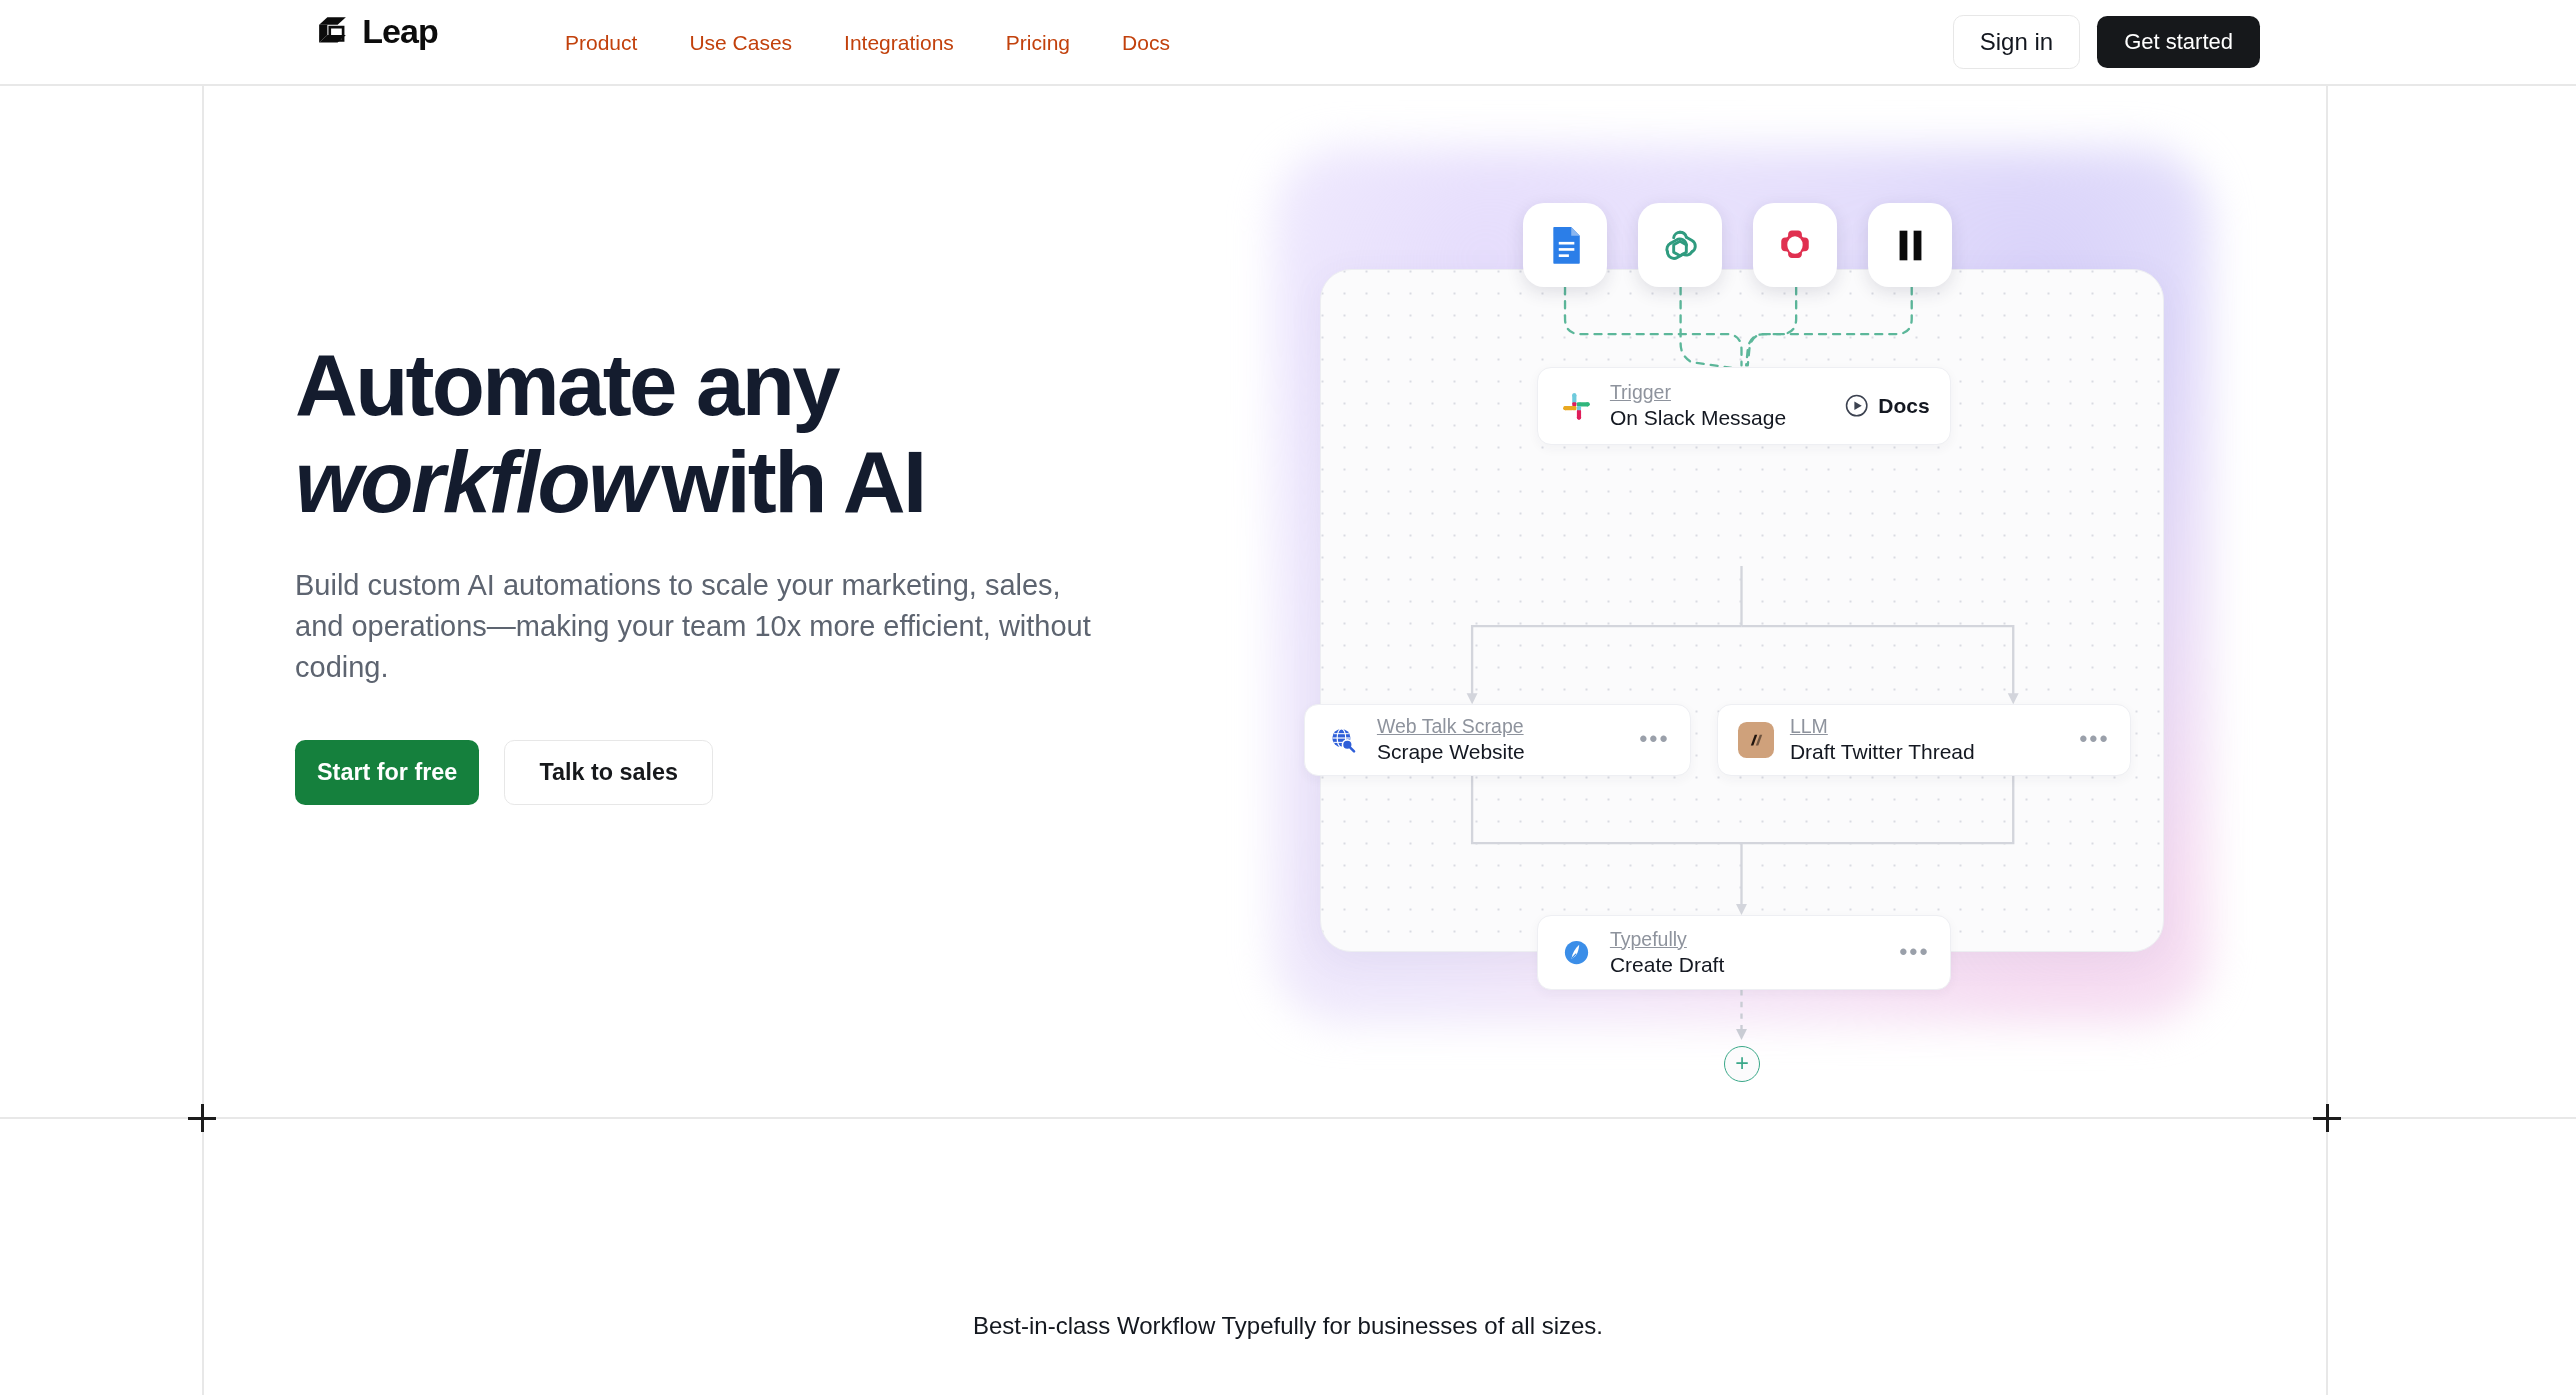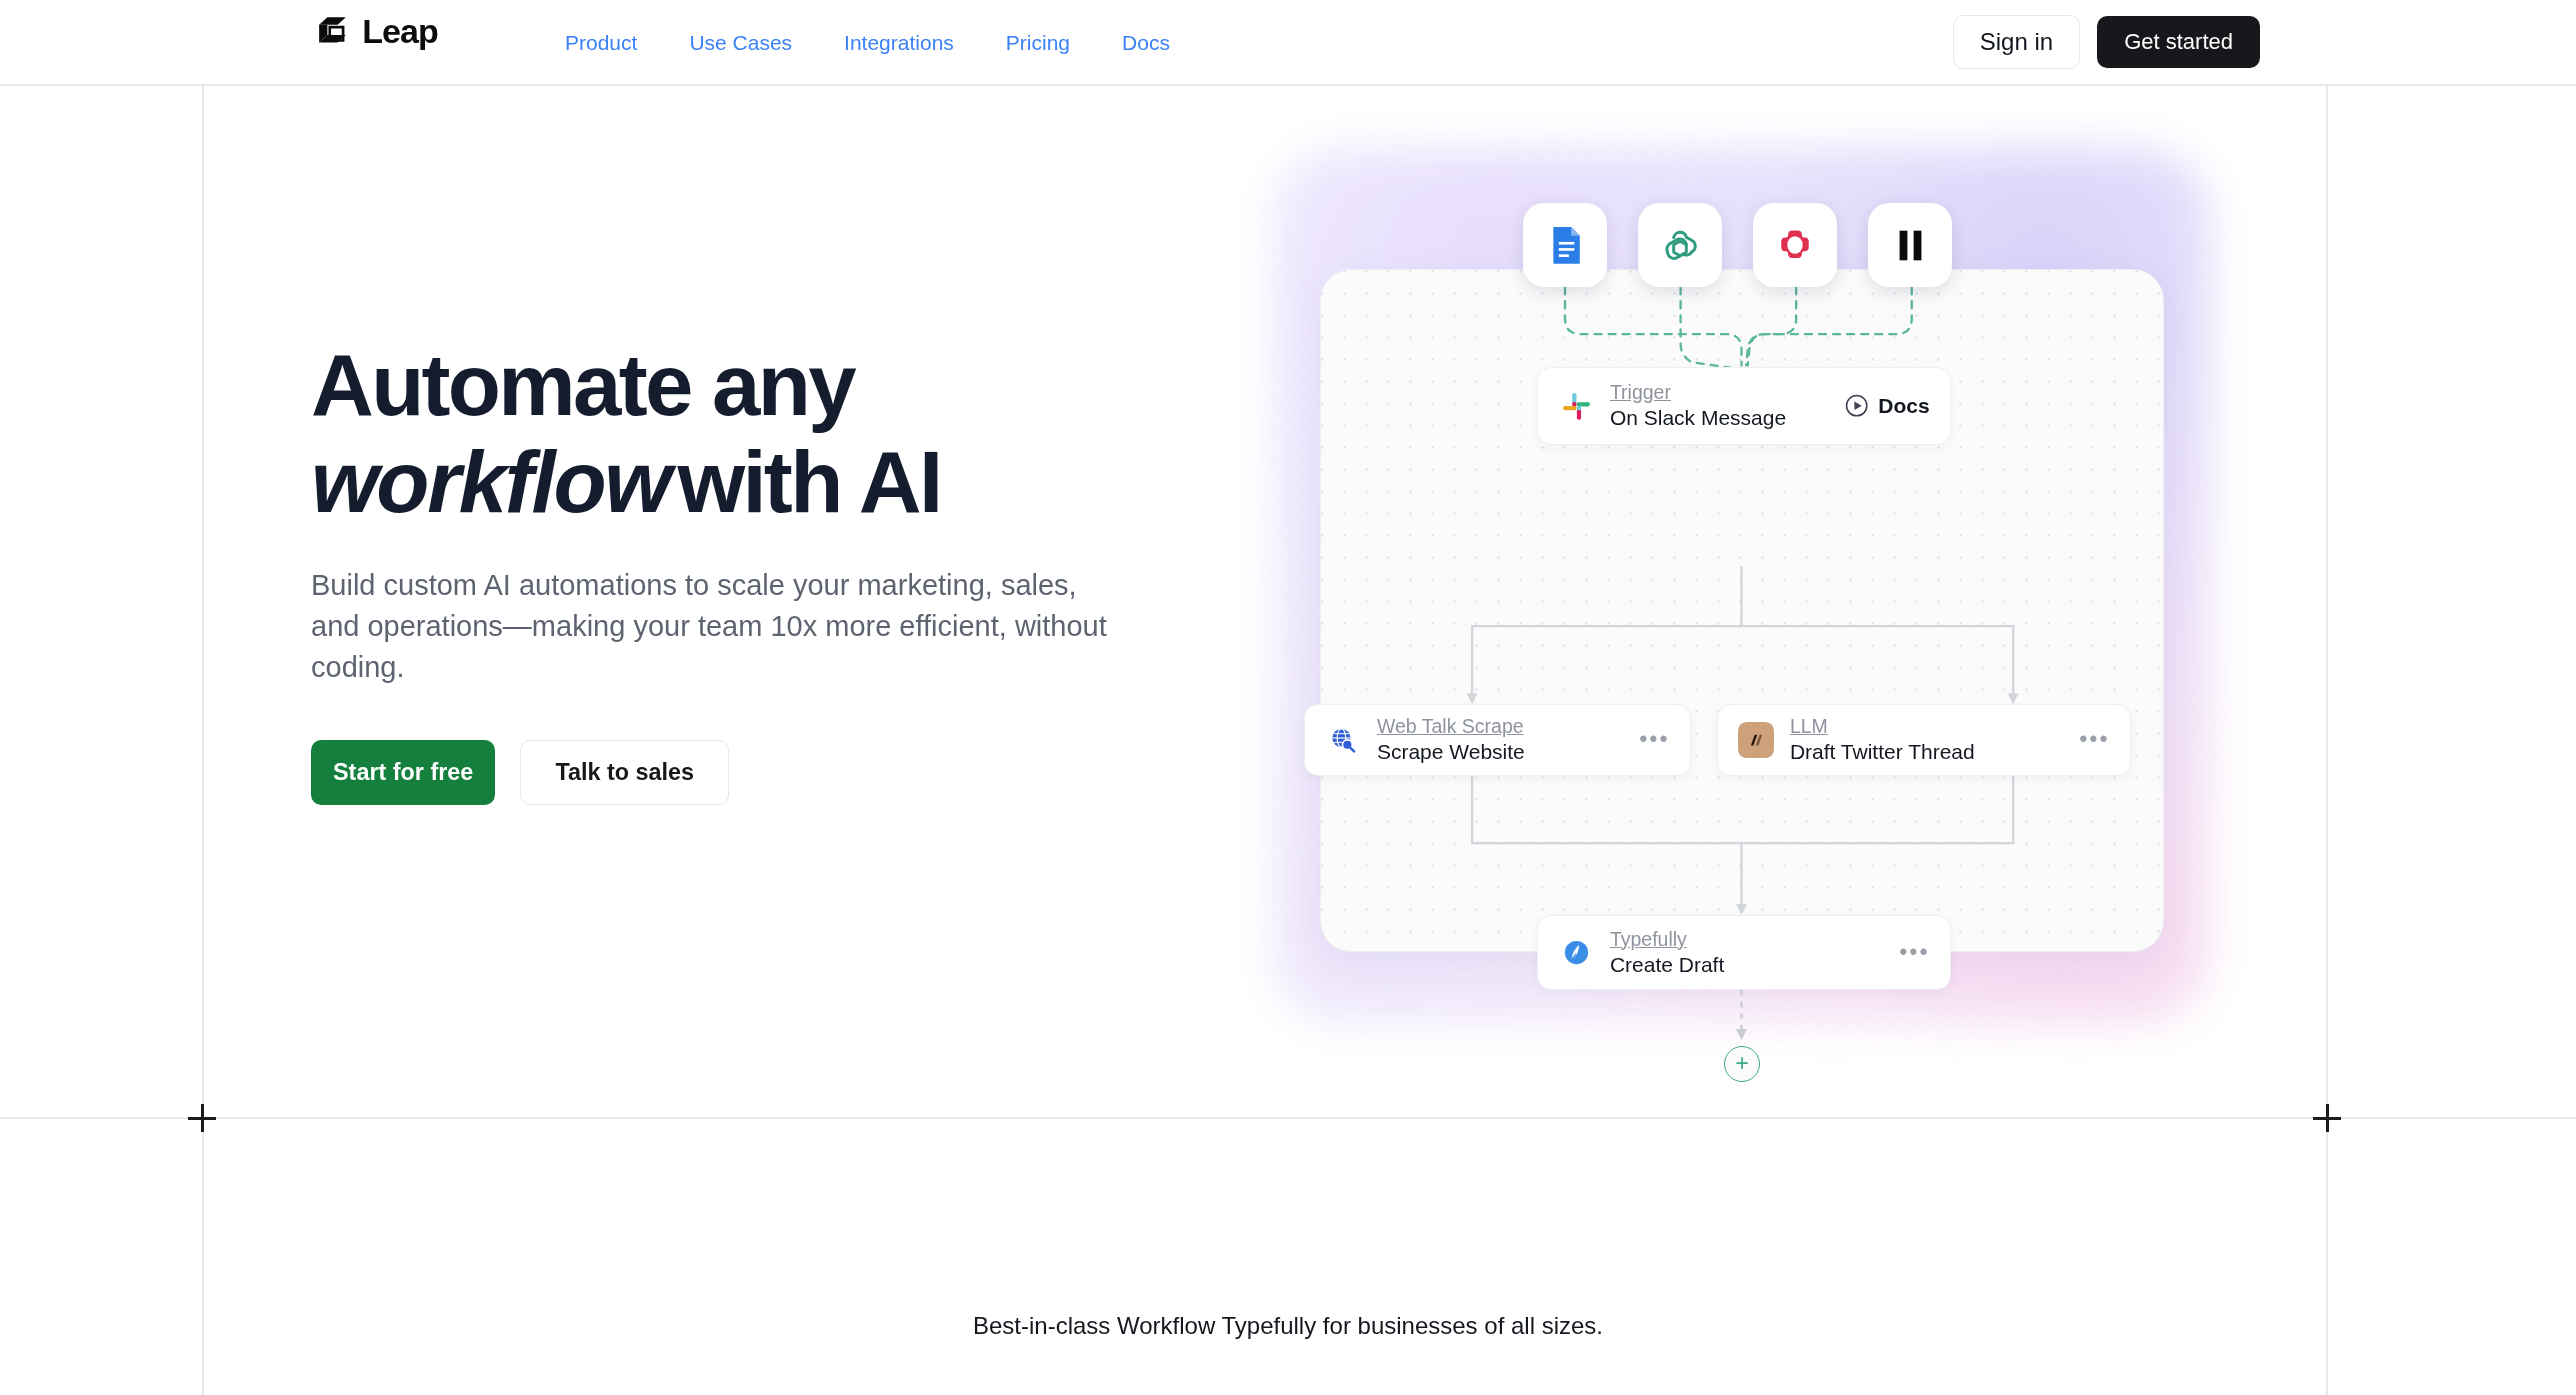--- a/index.html
+++ b/index.html
@@ -77,21 +77,21 @@
     position: absolute;
     left: 539px;
     top: 0;
     height: 84px;
     display: flex;
     align-items: center;
     gap: 0;
   }
   .nav-item {
     font-size: 21px;
-    color: #3b82f6;
+    color: #c2410c;
     padding: 0 26px;
     line-height: 1;
     cursor: pointer;
     white-space: nowrap;
   }
 
   .header-actions {
     position: absolute;
     right: 316px;
     top: 0;
@@ -123,21 +123,20 @@
     white-space: nowrap;
   }
 
   
   .hero-left {
     position: absolute;
     left: 295px;
     top: 336px;
     width: 922px;
     z-index: 3;
-    margin-left: 16px;
   }
   .hero-title {
     font-size: 87px;
     line-height: 1.12;
     letter-spacing: -2.7px;
     color: #141c2e;
     font-weight: 700;
   }
   .hero-title .wf {
     font-style: italic;

